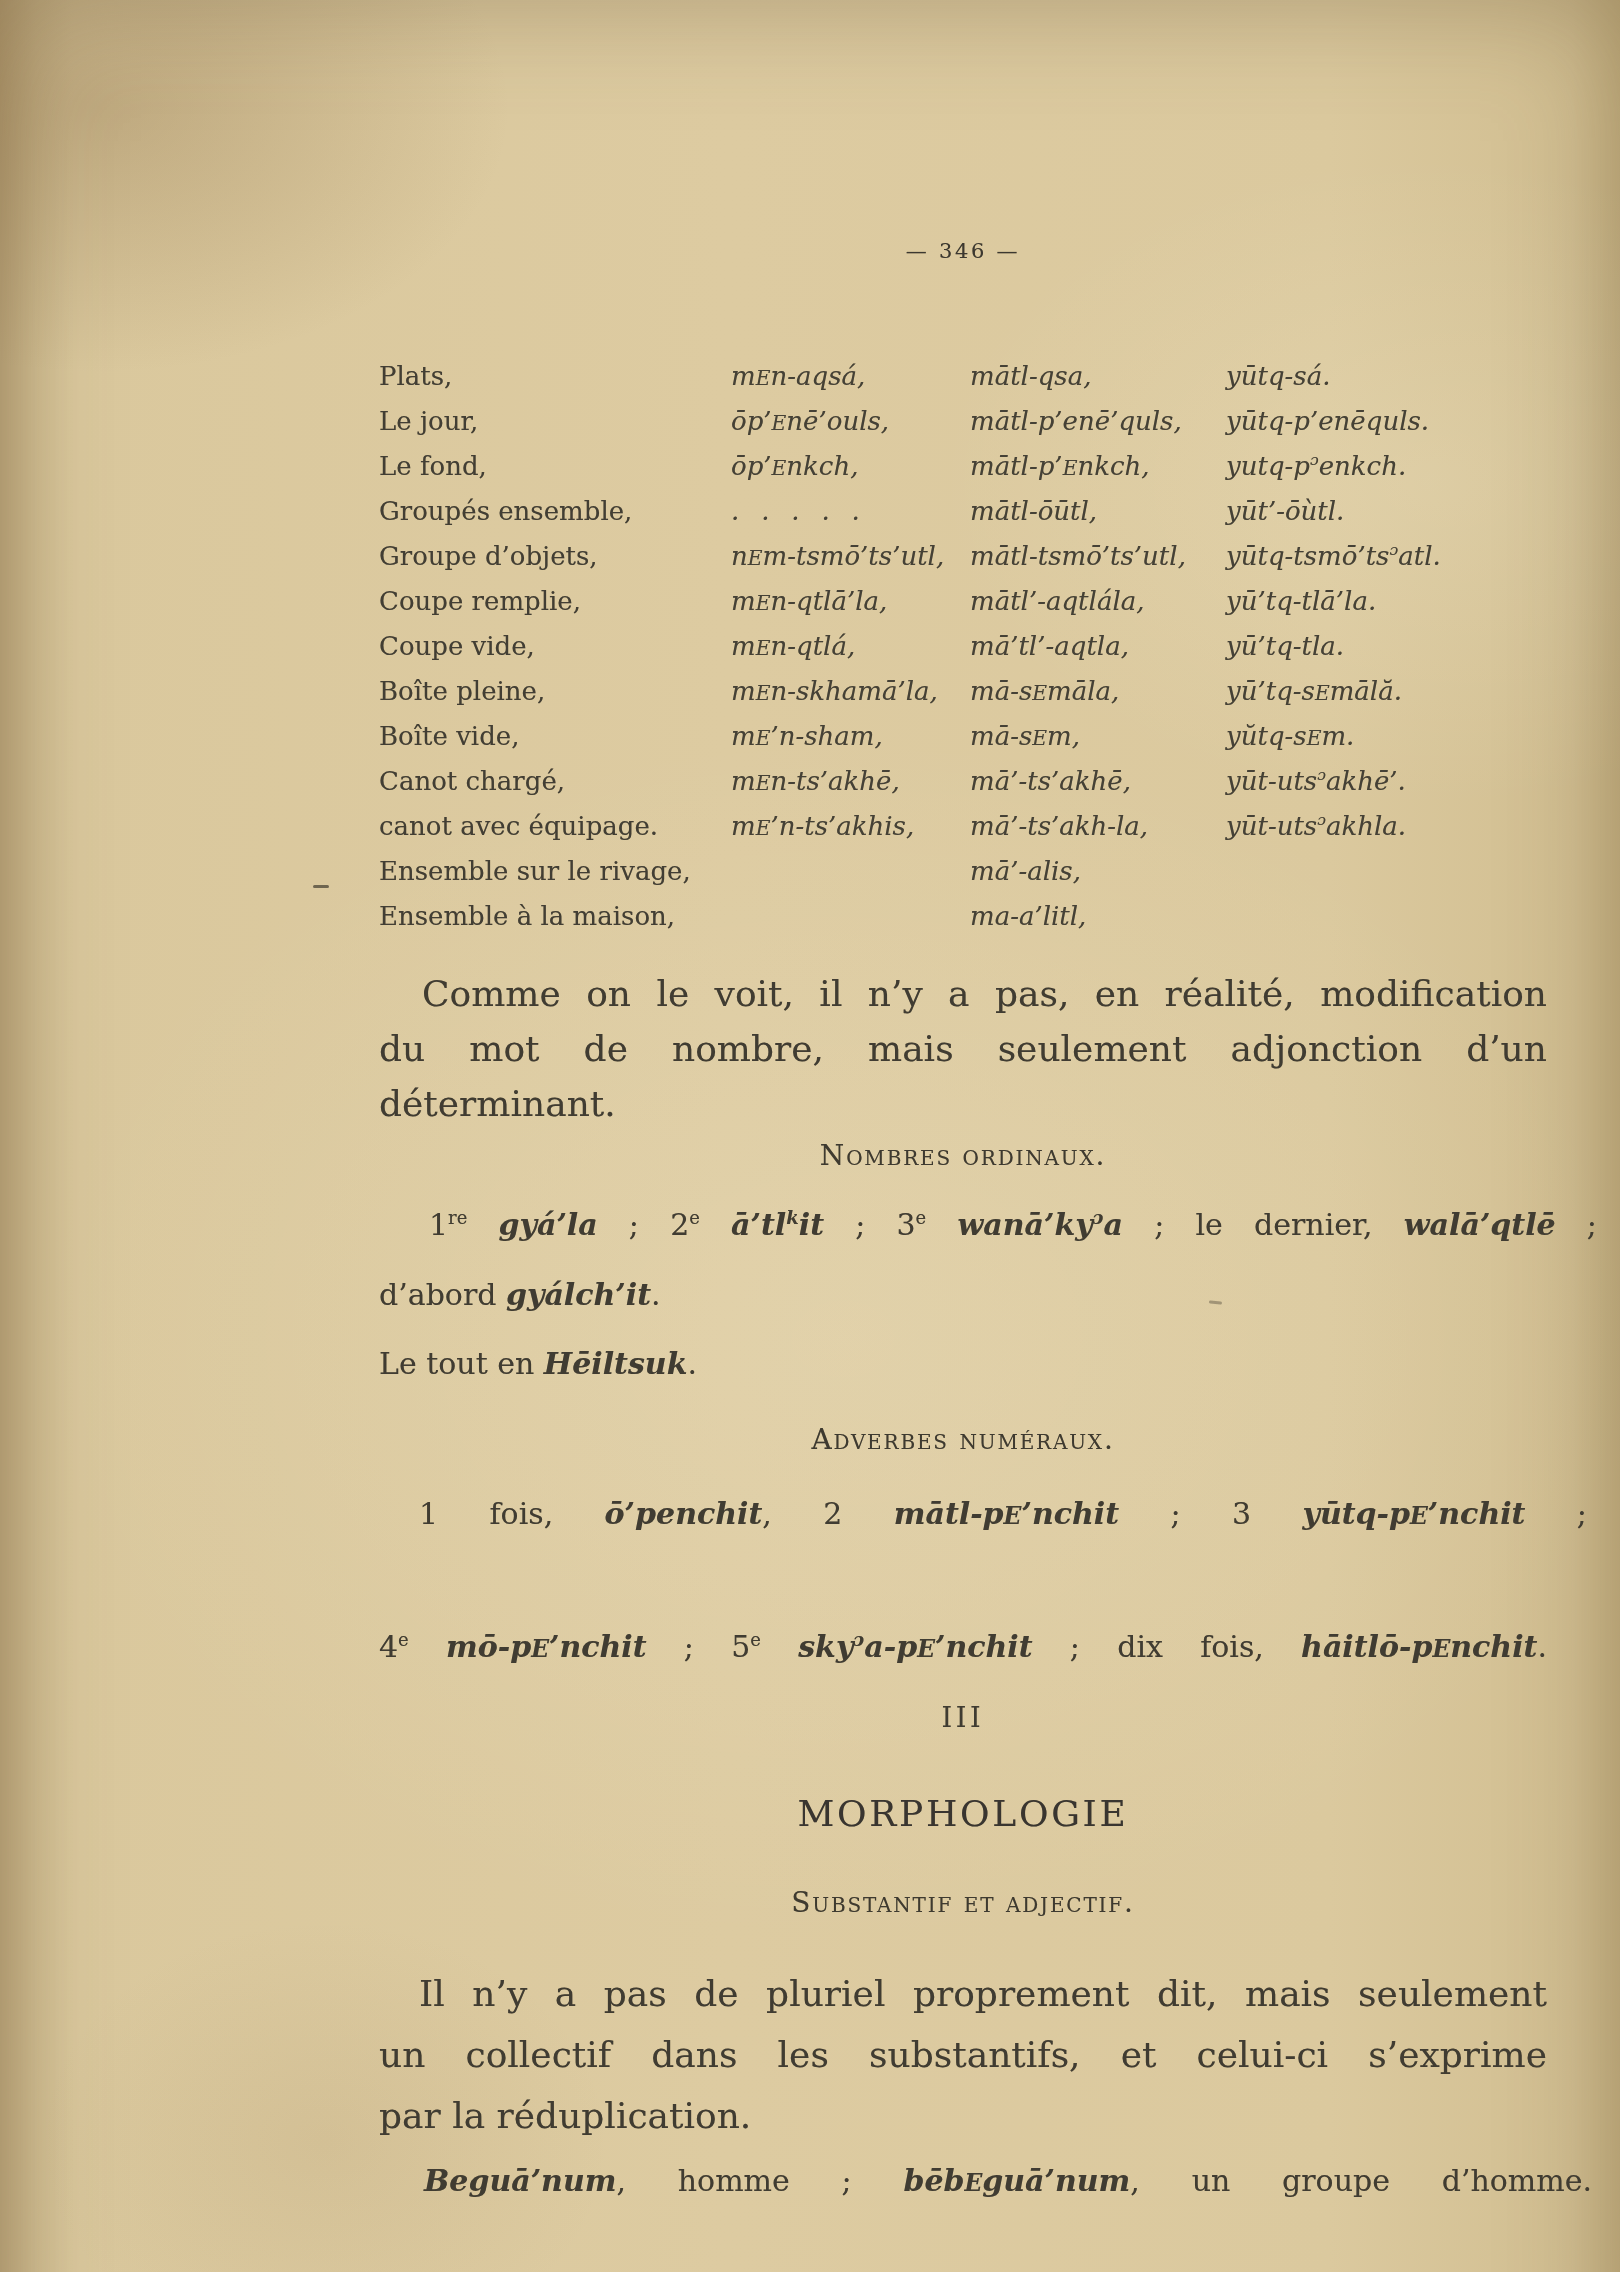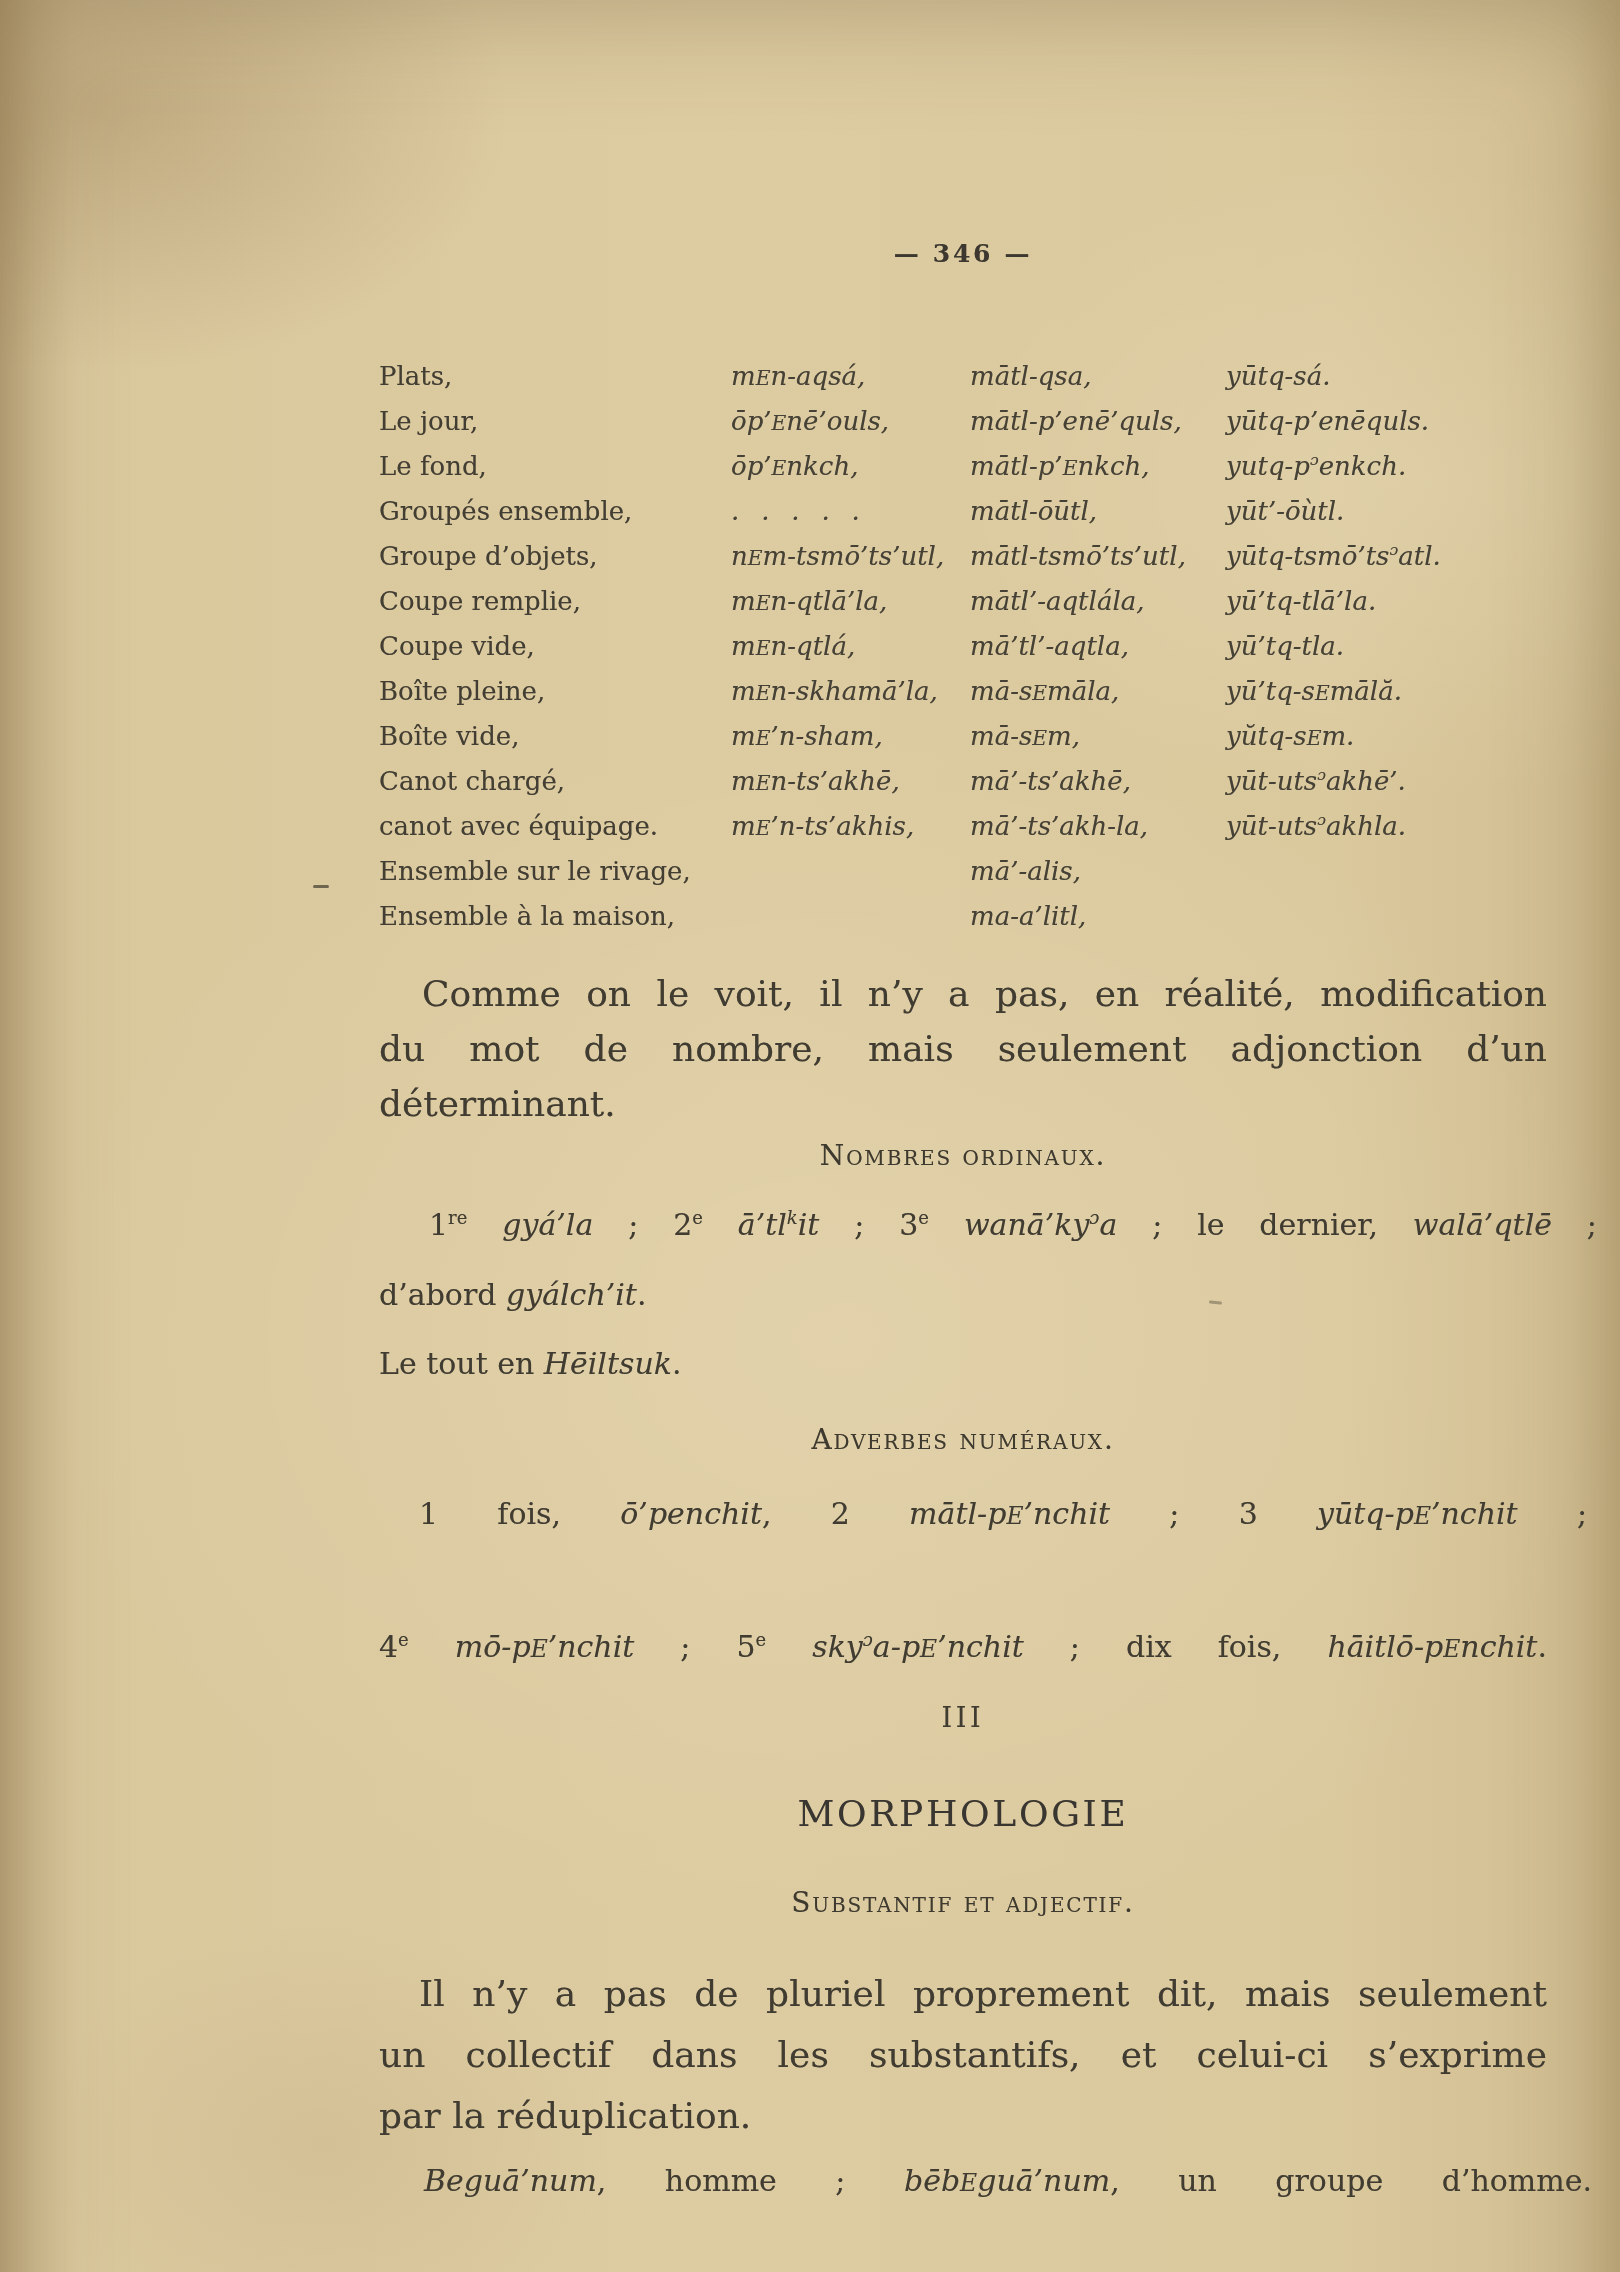--- a/index.html
+++ b/index.html
@@ -16,39 +16,39 @@
       radial-gradient(409px 318px at 20% 80%, rgba(140,110,70,0.10), transparent 70%),
       linear-gradient(90deg, #c3ad81 0px, #d2bf93 36px, #dac89d 73px, #ddcba1 45%, #dbc99e 82%, #d2bf92 97%, #cab686 100%),
       linear-gradient(180deg, rgba(115,92,55,0.22) 0px, rgba(115,92,55,0) 55px),
       #dac89d;
     box-shadow: inset 0 0 118px rgba(92,72,40,0.38);
     text-shadow: 0 0 0.5px rgba(70,60,35,0.35);
   }
   .abs{position:absolute;left:379px;width:1168px;}
   .center{text-align:center;}
   
-  .pageno{font-size:25px;letter-spacing:2.7px;color:#3c3830;font-weight:bold;}
+  .pageno{font-size:21px;letter-spacing:2.7px;color:#3c3830;}
   
   .vtable{position:absolute;left:379px;top:361px;width:1200px;}
   .vrow{display:grid;grid-template-columns:352px 239px 256px auto;height:45px;align-items:baseline;}
   .vlabel{font-size:26px;white-space:nowrap;color:#423e34;}
   .vcell{font-size:26px;font-style:italic;white-space:nowrap;word-spacing:13.6px;color:#45413 6;}
   .vcell{color:#454136;font-style:italic;}
   .sc{font-size:.78em;}
   sup{font-size:.60em;vertical-align:super;line-height:0;}
   
   .para{font-size:36px;line-height:55px;}
   .fill{text-align:justify;text-align-last:justify;}
   .p2{line-height:61px;}
   .heading{font-variant-caps:small-caps;font-size:28px;letter-spacing:1.8px;color:#3e3a30;}
   .morph{font-size:36px;letter-spacing:2.7px;color:#393530;}
   .roman3{font-size:27px;letter-spacing:3.6px;}
   .mixline{font-size:30px;white-space:nowrap;}
   .mixfill{white-space:normal;text-align:justify;text-align-last:justify;}
-  i{font-style:italic;}
+  i{font-style:italic;font-weight:bold;}
   
   .mark{position:absolute;background:rgba(75,68,54,0.75);}
 </style>
 </head>
 <body>
 
 <div id="page">
 
   <div class="abs center pageno" style="top:239px">— 346 —</div>
 

